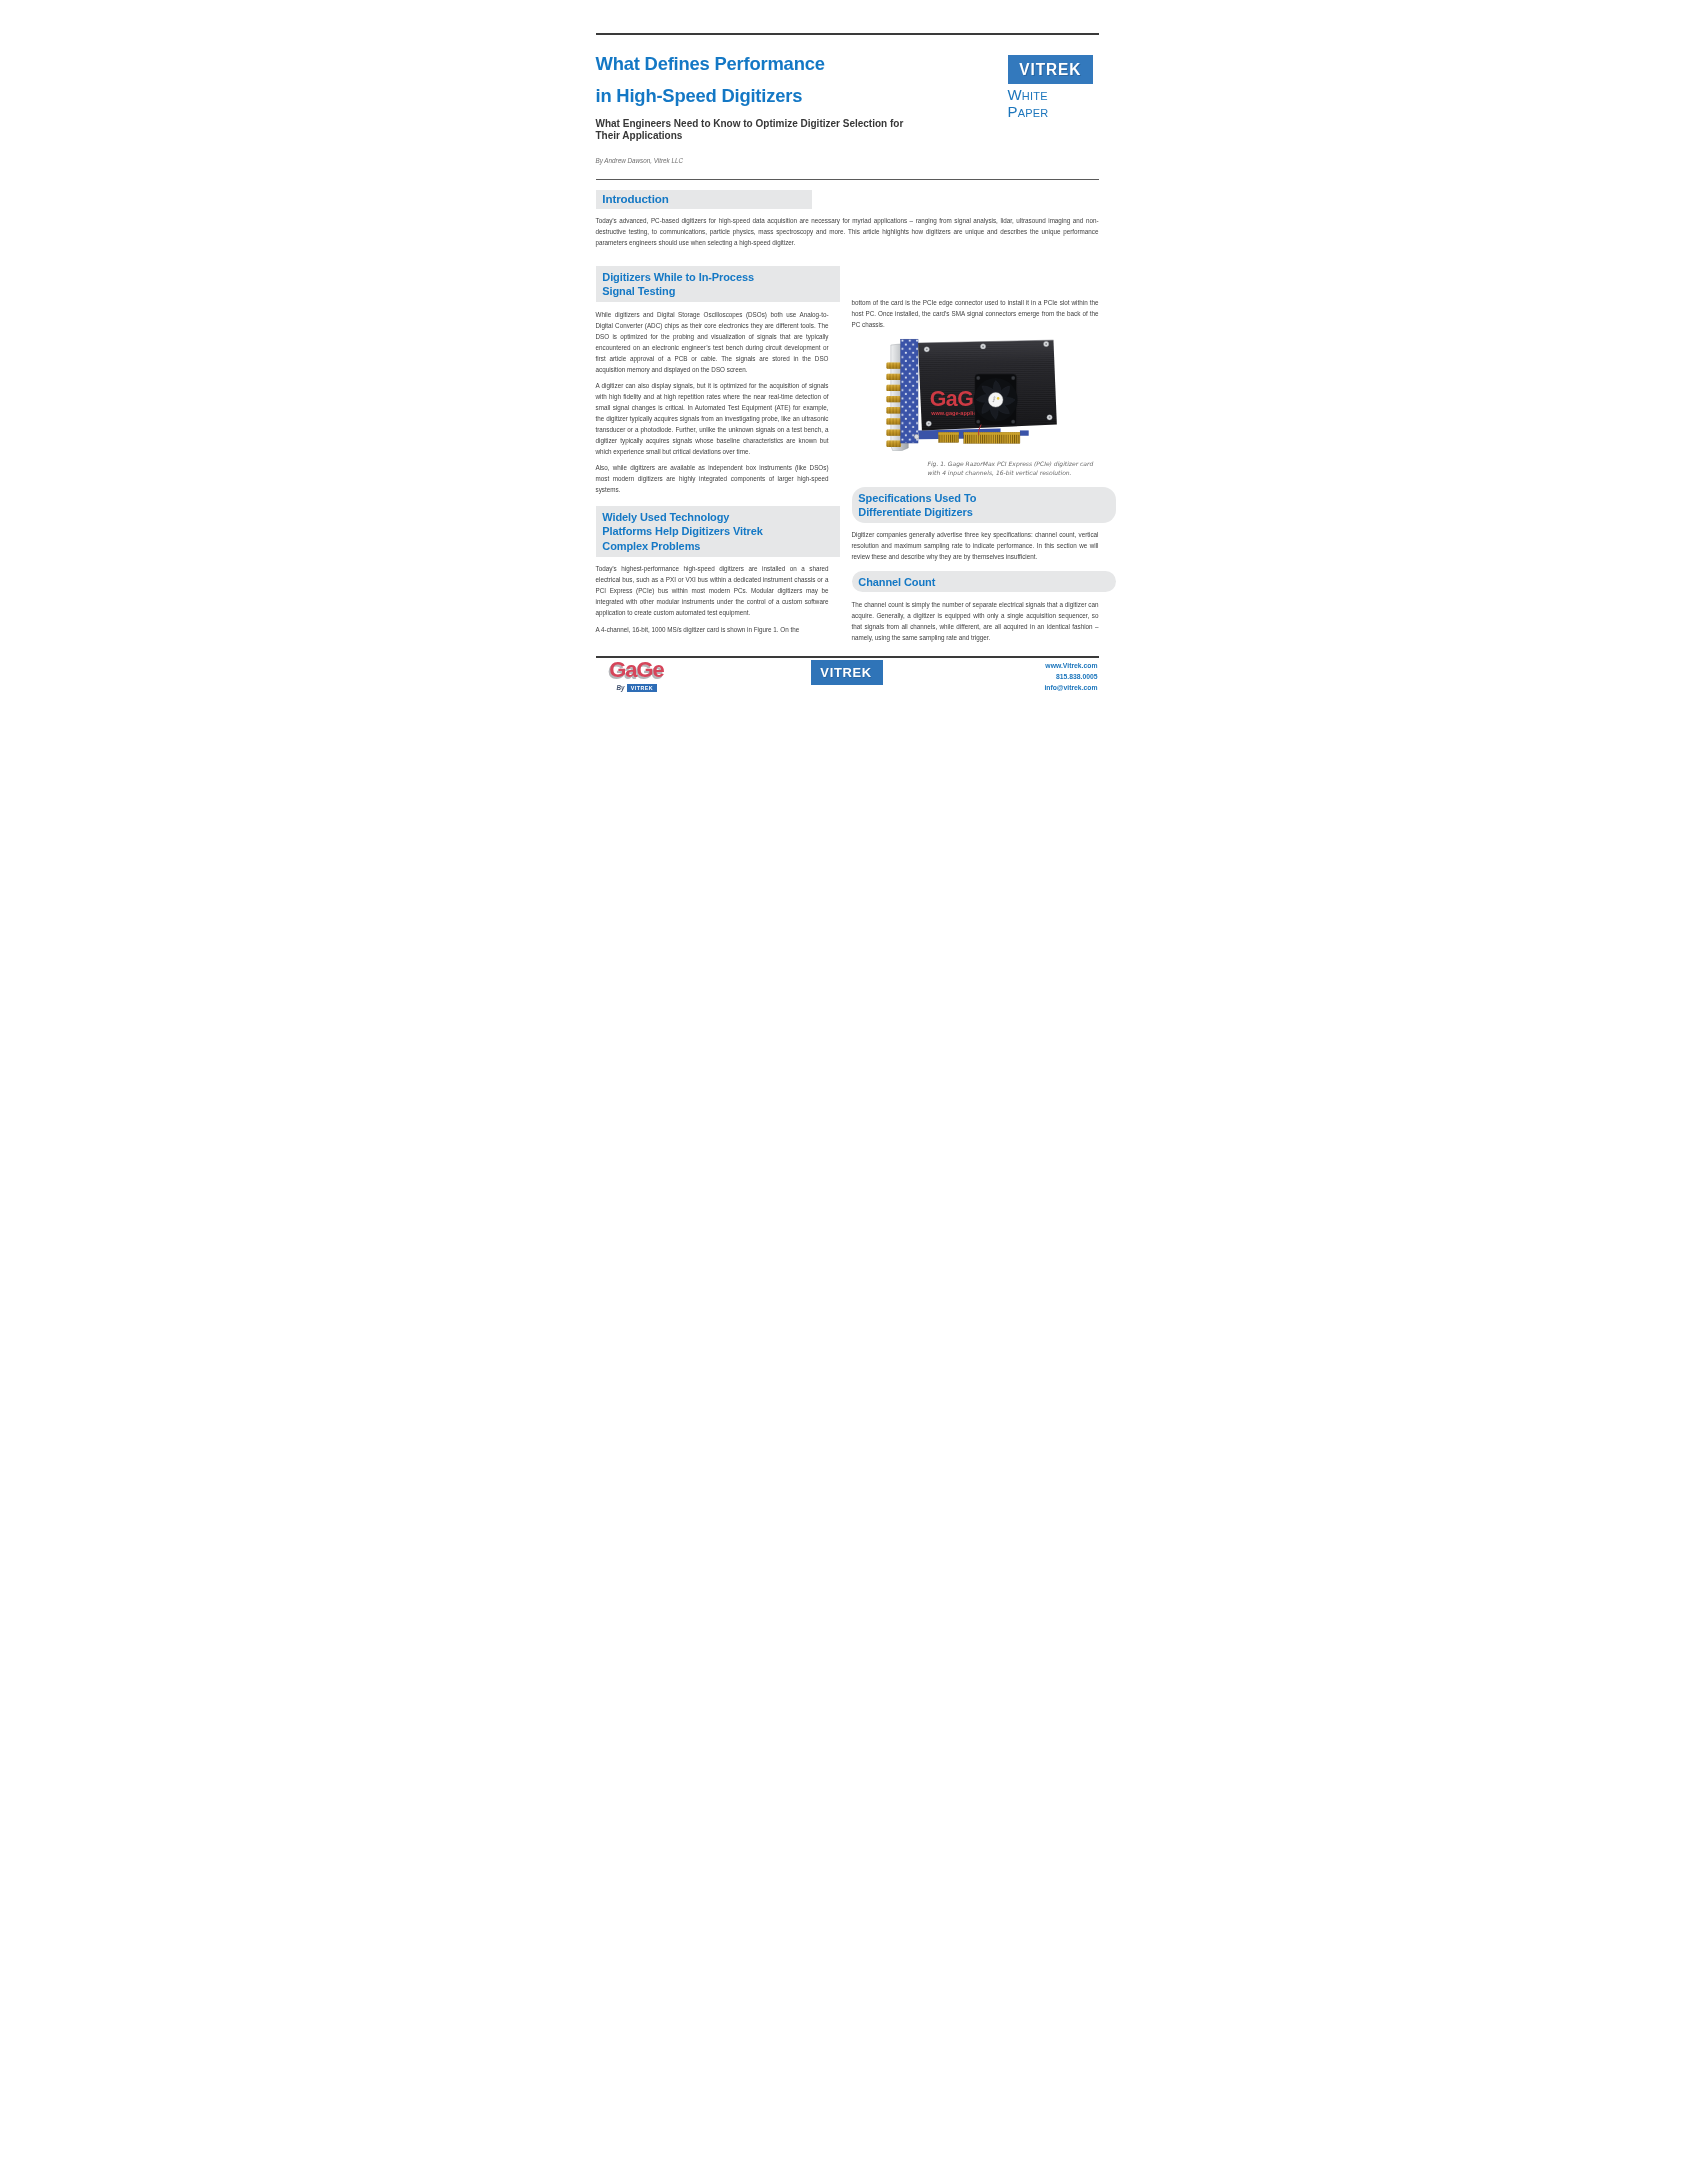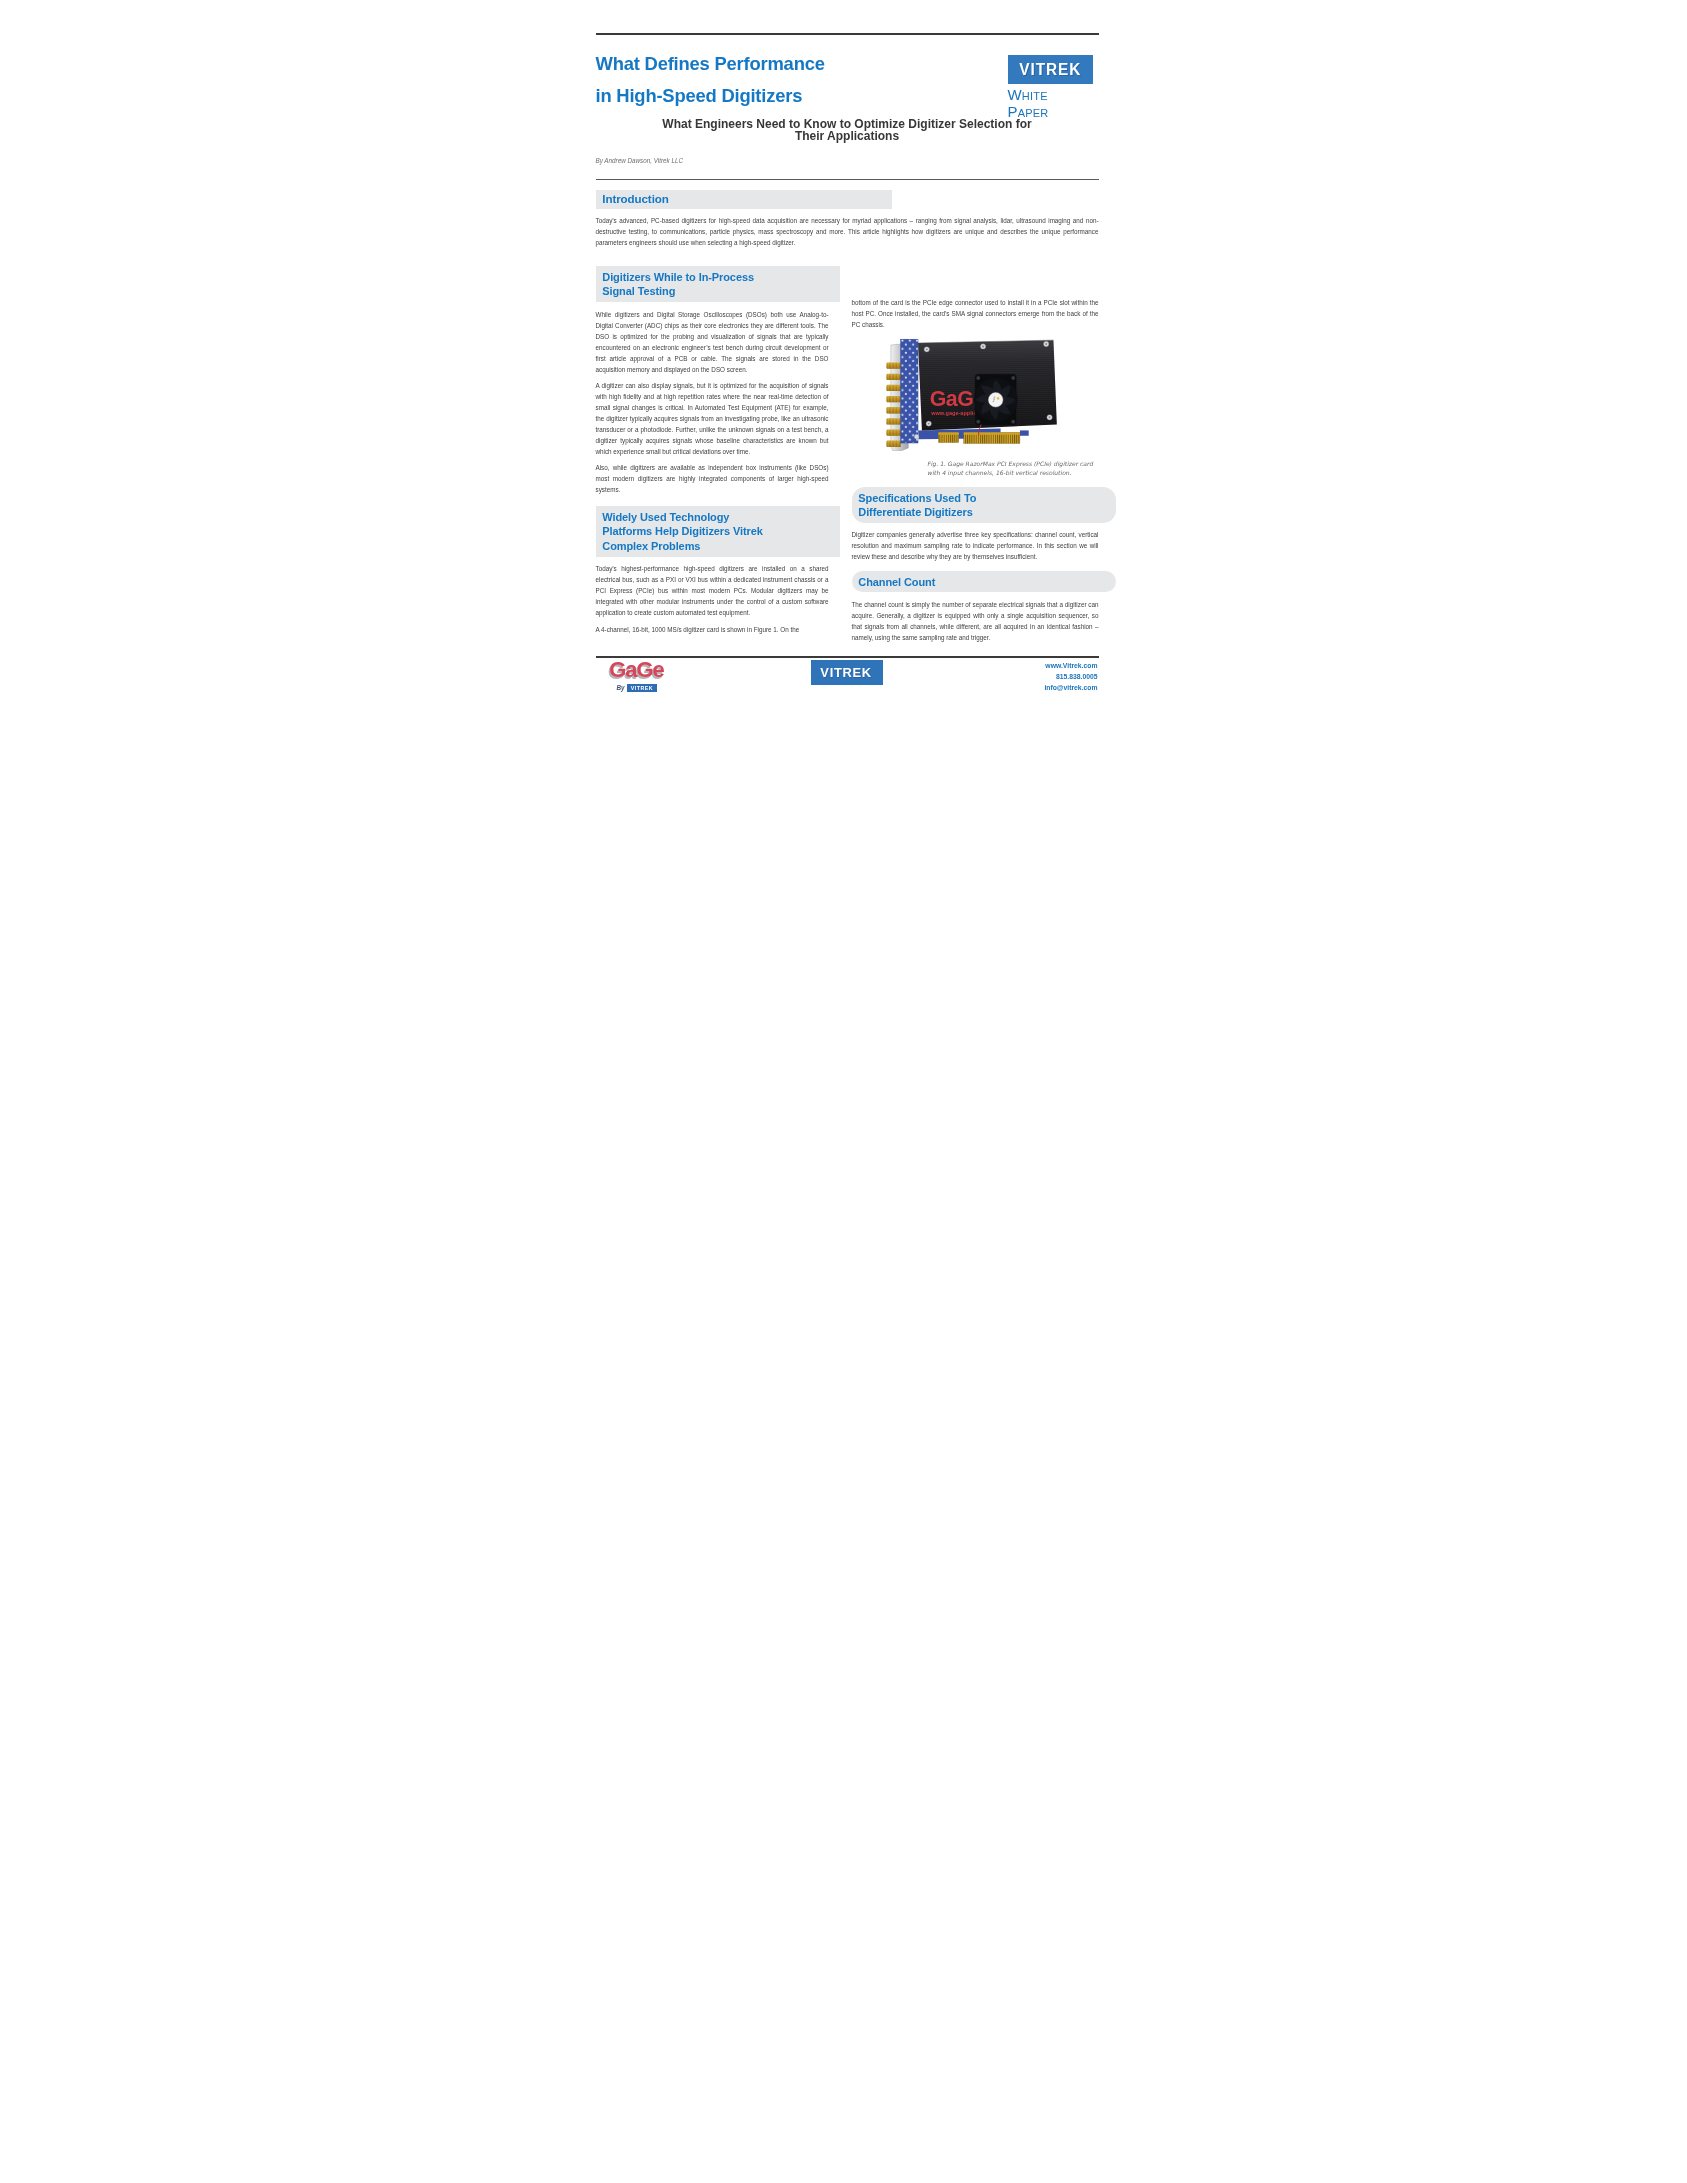--- a/index.html
+++ b/index.html
@@ -23,32 +23,32 @@
   .vitrek-logo-box .logo-text {
     color:#ffffff; font-weight:bold; font-size:16px; letter-spacing:1px;
     transform:scaleX(0.96); text-shadow:1px 1px 0 rgba(20,40,70,0.25);
   }
   .white-paper {
     position:absolute; left:412px; top:38px; width:85px; 
     font-variant:small-caps; font-weight:normal; font-size:15px; color:#1b75bc;
     letter-spacing:0.2px;
   }
   .subtitle {
-    margin-top:5.8px; font-size:12px; line-height:12.6px; font-weight:bold;
-    color:#373737; white-space:pre-line;text-align:center;
+    margin-top:5.8px; font-size:10px; line-height:12.6px; font-weight:bold;
+    color:#373737; white-space:pre-line;
   }
   .byline { margin-top:13.6px; font-size:6.3px; color:#6e6e6e; font-style:italic; }
   .header-rule { margin-top:15px; border-top:0.8px solid #5a5a5a; }
   
   .hbox {
     background:#e6e7e8; color:#1478c5; font-weight:bold; font-size:11px;
     line-height:14.6px; padding:3.9px 7.8px 2.9px 6.8px; white-space:pre-line;
     letter-spacing:-0.1px;
   }
-  .intro-box { width:296px; margin-top:10.2px; font-size:11.6px; padding:2.4px 6.8px 1.9px; }
+  .intro-box { width:216px; margin-top:10.2px; font-size:11.6px; padding:2.4px 6.8px 1.9px; }
   .intro-p { margin-top:6.3px; }
   p.body-p {
     font-size:6.3px; line-height:11px; color:#3e3e3e; text-align:justify;
     margin-bottom:5.3px;
   }
   p.body-p:last-child { margin-bottom:0; }
   
   .columns { display:flex; gap:23px; margin-top:17.5px; }
   .col-left { width:233px; flex:none; }
   .col-right { width:247px; flex:none; padding-top:31px; }

